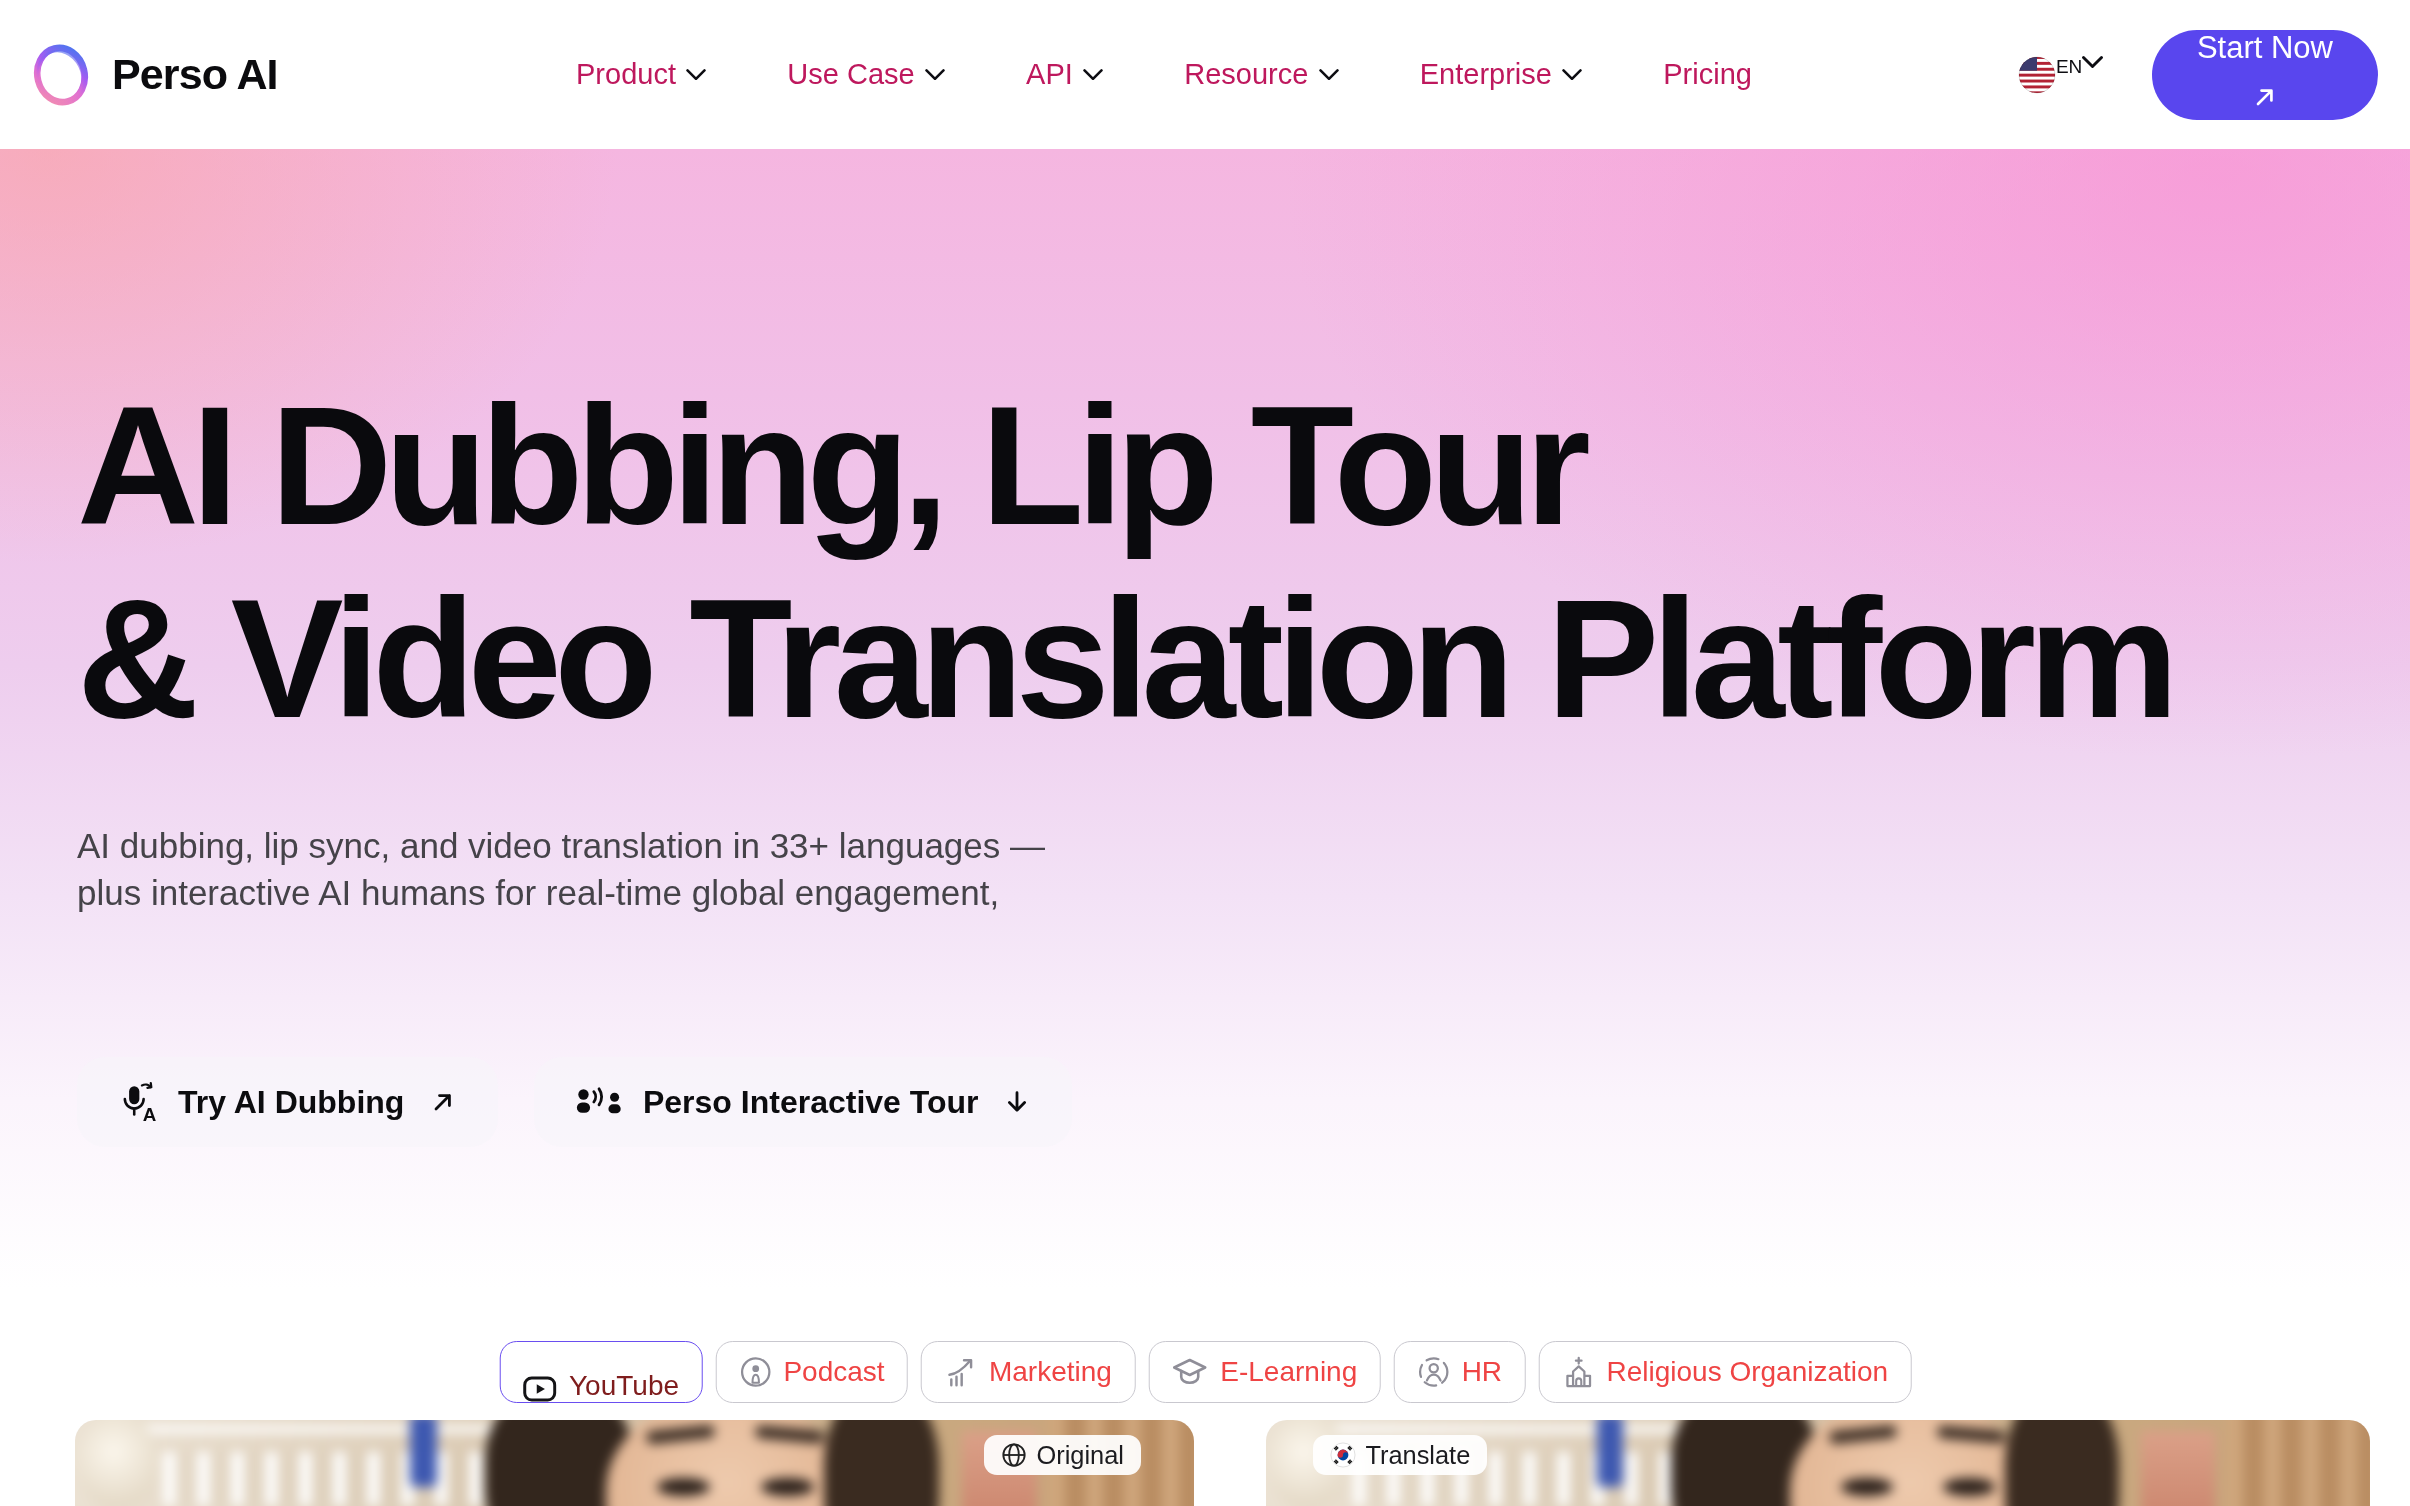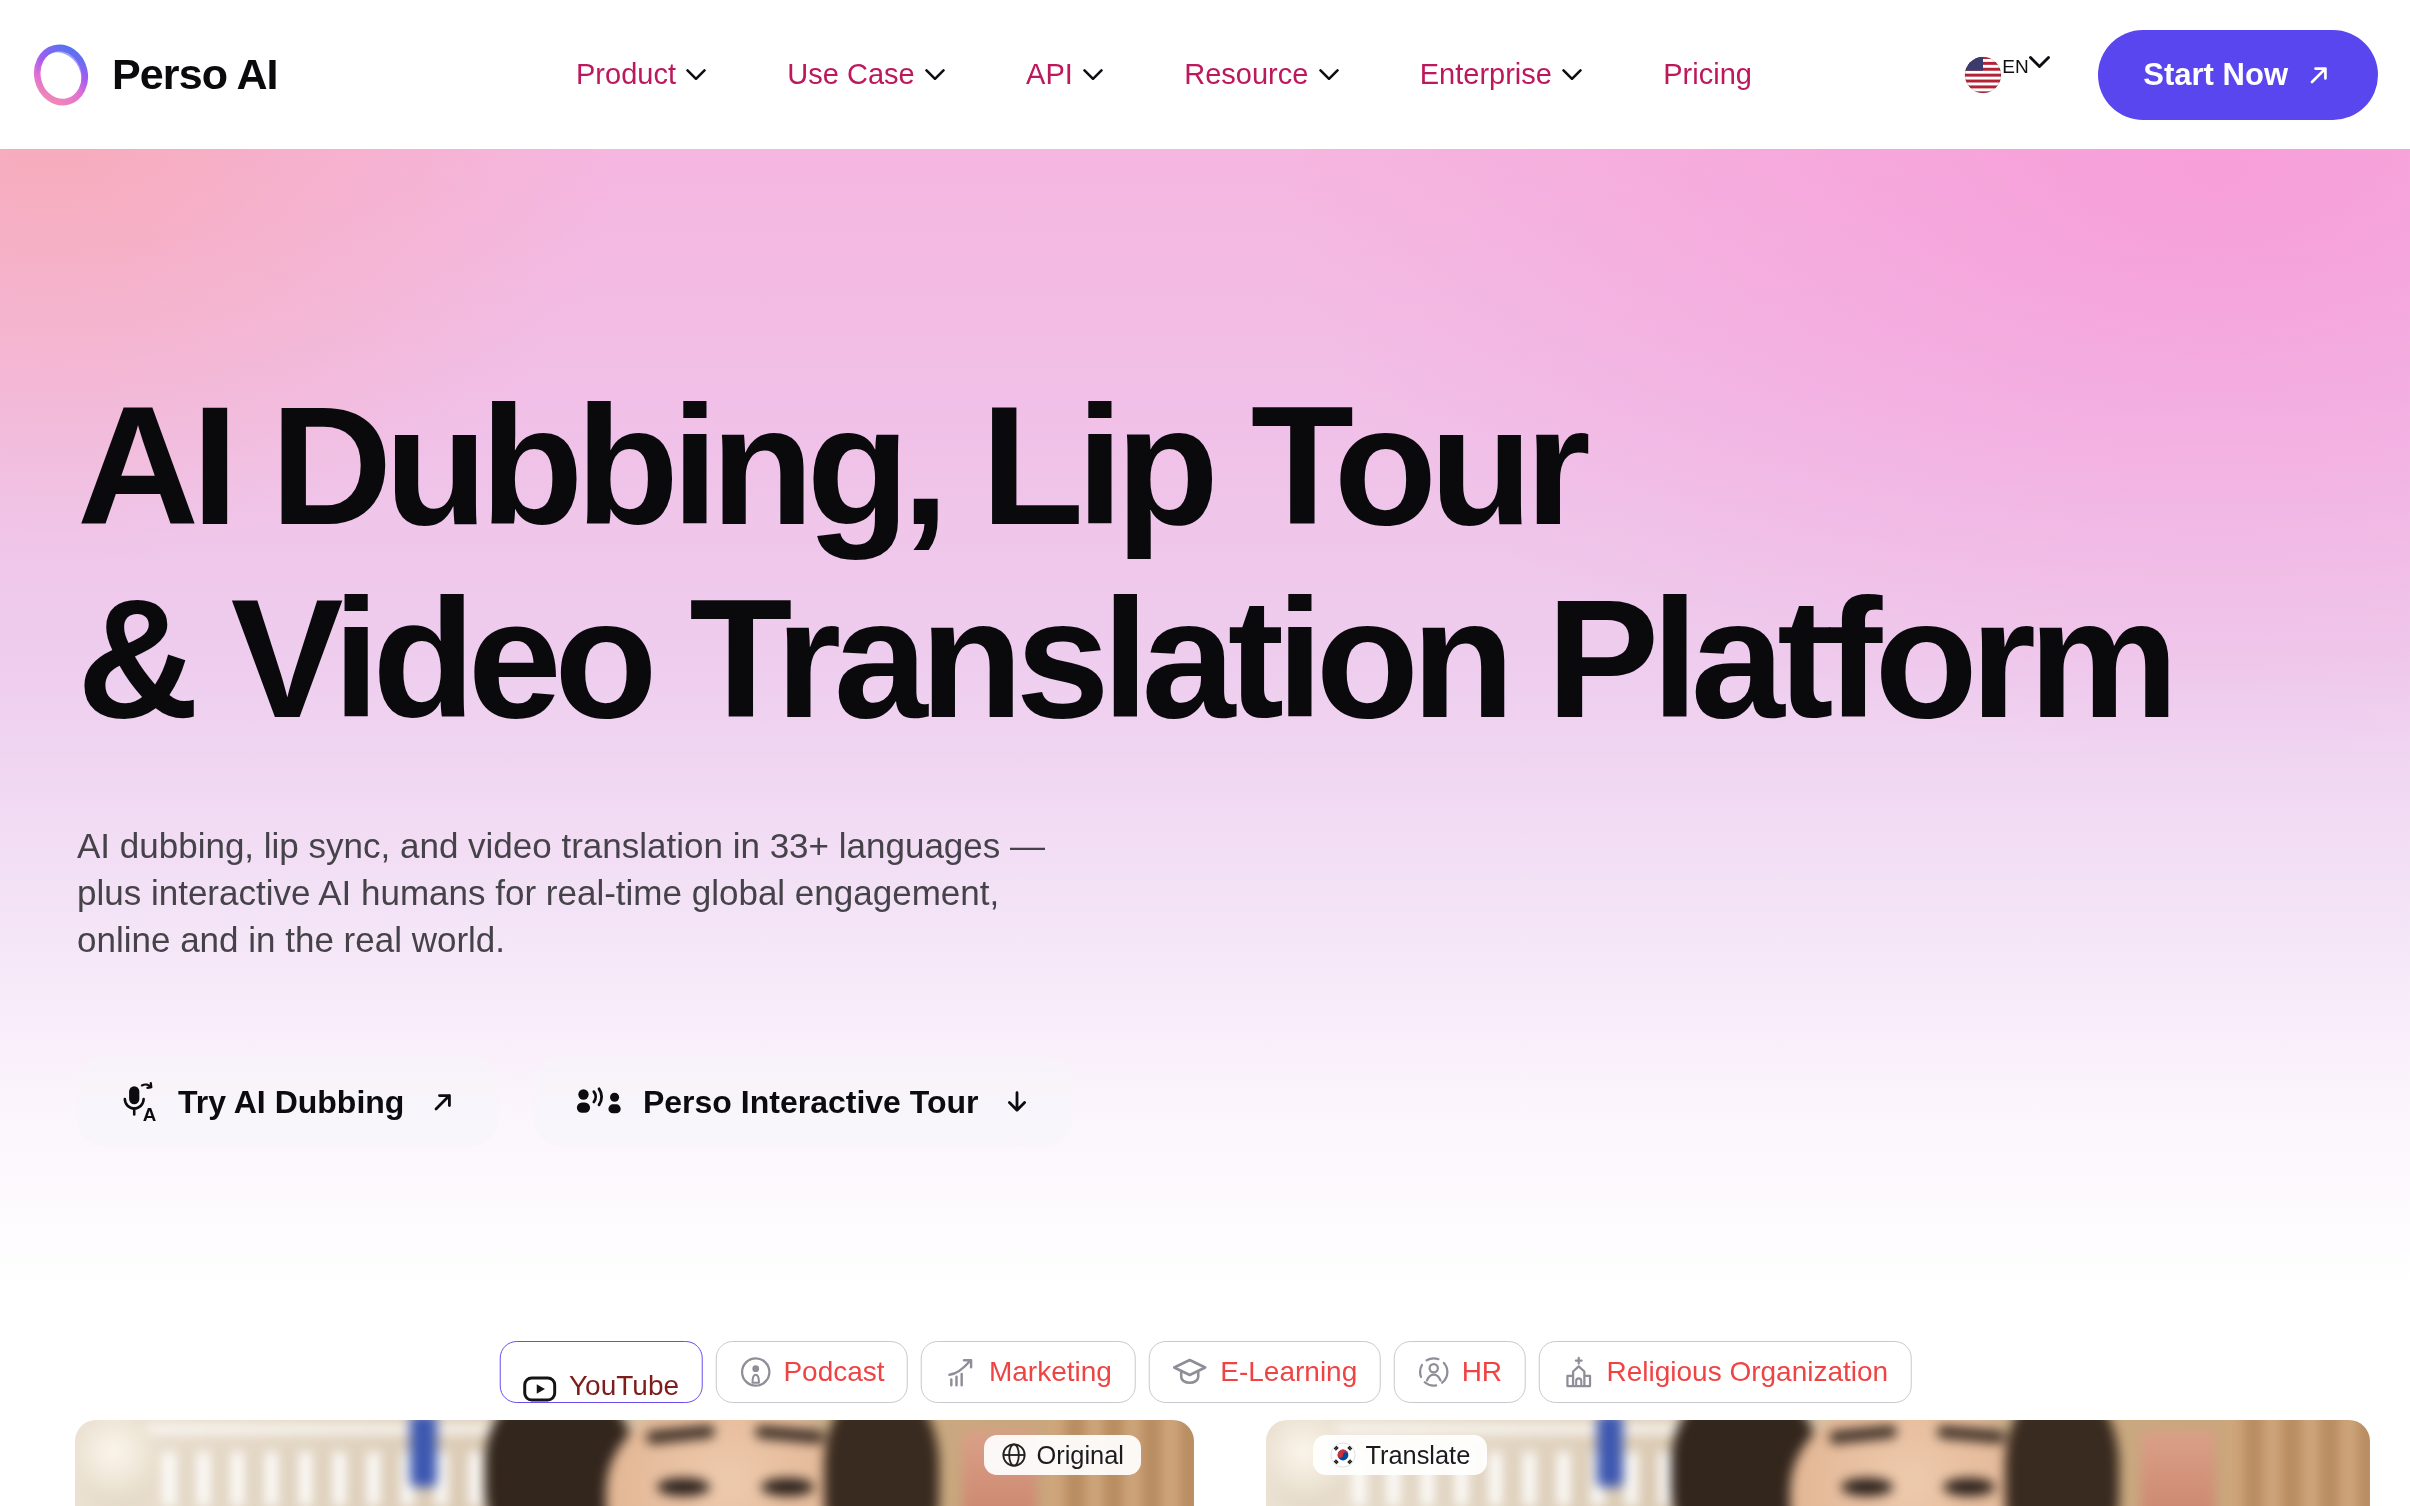--- a/index.html
+++ b/index.html
@@ -22,22 +22,22 @@
   }
   .logo { display:flex; align-items:center; gap:19px; margin-left:13px; }
   .logo-text { font-size:43px; font-weight:800; color:#0b0b0e; letter-spacing:-0.9px; }
   .menu { position:absolute; left:576px; display:flex; align-items:center; gap:81px; }
   .menu-item { display:flex; align-items:center; gap:10.4px; font-size:29px; font-weight:500; color:#be185d; cursor:pointer; }
   .chev { display:flex; }
   .hdr-right { margin-left:auto; display:flex; align-items:center; gap:22.6px; margin-right:17px; }
   .lang { display:flex; align-items:flex-start; font-size:19px; font-weight:500; color:#0d0d12; cursor:pointer; }
   .start-btn {
     margin-left:26px; height:90px; padding:0 45px; border:none; border-radius:47px;
-    background:#5946ee; color:#fff; font-size:31px; font-weight:700; font-family:inherit;
-    display:flex; align-items:center; gap:17px; cursor:pointer;
+    background:#5946ee; color:#fff; font-size:31px; font-weight:400; font-family:inherit;
+    display:flex; align-items:center; gap:17px; cursor:pointer;flex-direction:column;
   }
 
   
   .hero-title {
     position:absolute; left:77px; top:369px; z-index:2;
     font-size:169px; line-height:193px; font-weight:600; letter-spacing:-0.045em;
     color:#0a0a0d; white-space:nowrap;
   }
   .hero-title span { display:block; }
   .hero-desc {
@@ -215,21 +215,20 @@
 </header>
 
 <h1 class="hero-title">
   <span>AI Dubbing, Lip Tour</span>
   <span>&amp; Video Translation Platform</span>
 </h1>
 
 <p class="hero-desc">
   <span>AI dubbing, lip sync, and video translation in 33+ languages —</span>
   <span>plus interactive AI humans for real-time global engagement,</span>
-  <span>online and in the real world.</span>
 </p>
 
 <div class="cta-row">
   <button class="cta">
     <span>
       <svg width="41" height="41" viewBox="0 0 48 48" style="font-size:34px">
         <rect x="13" y="5" width="12" height="21" rx="6" fill="#0c0c0f"></rect>
         <path d="M8 20a11 11 0 0 0 22 0" fill="none" stroke="#0c0c0f" stroke-width="3" stroke-linecap="round"></path>
         <path d="M19 31v7" stroke="#0c0c0f" stroke-width="3" stroke-linecap="round"></path>
         <path d="M28 4c4-2 8-1 10 2" fill="none" stroke="#0c0c0f" stroke-width="2.6" stroke-linecap="round"></path>

